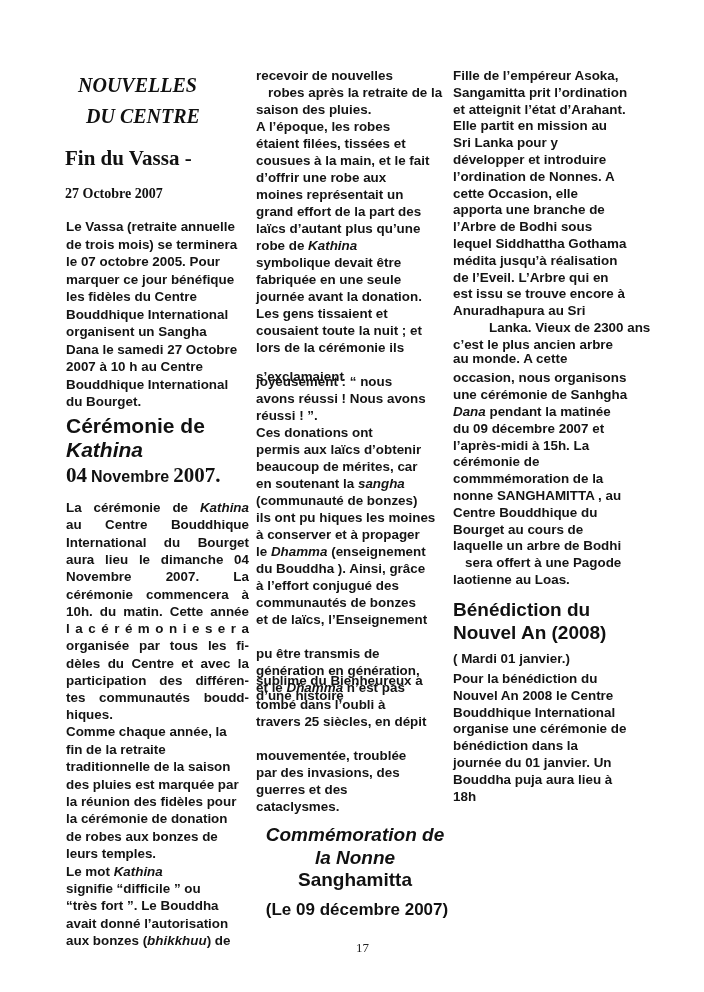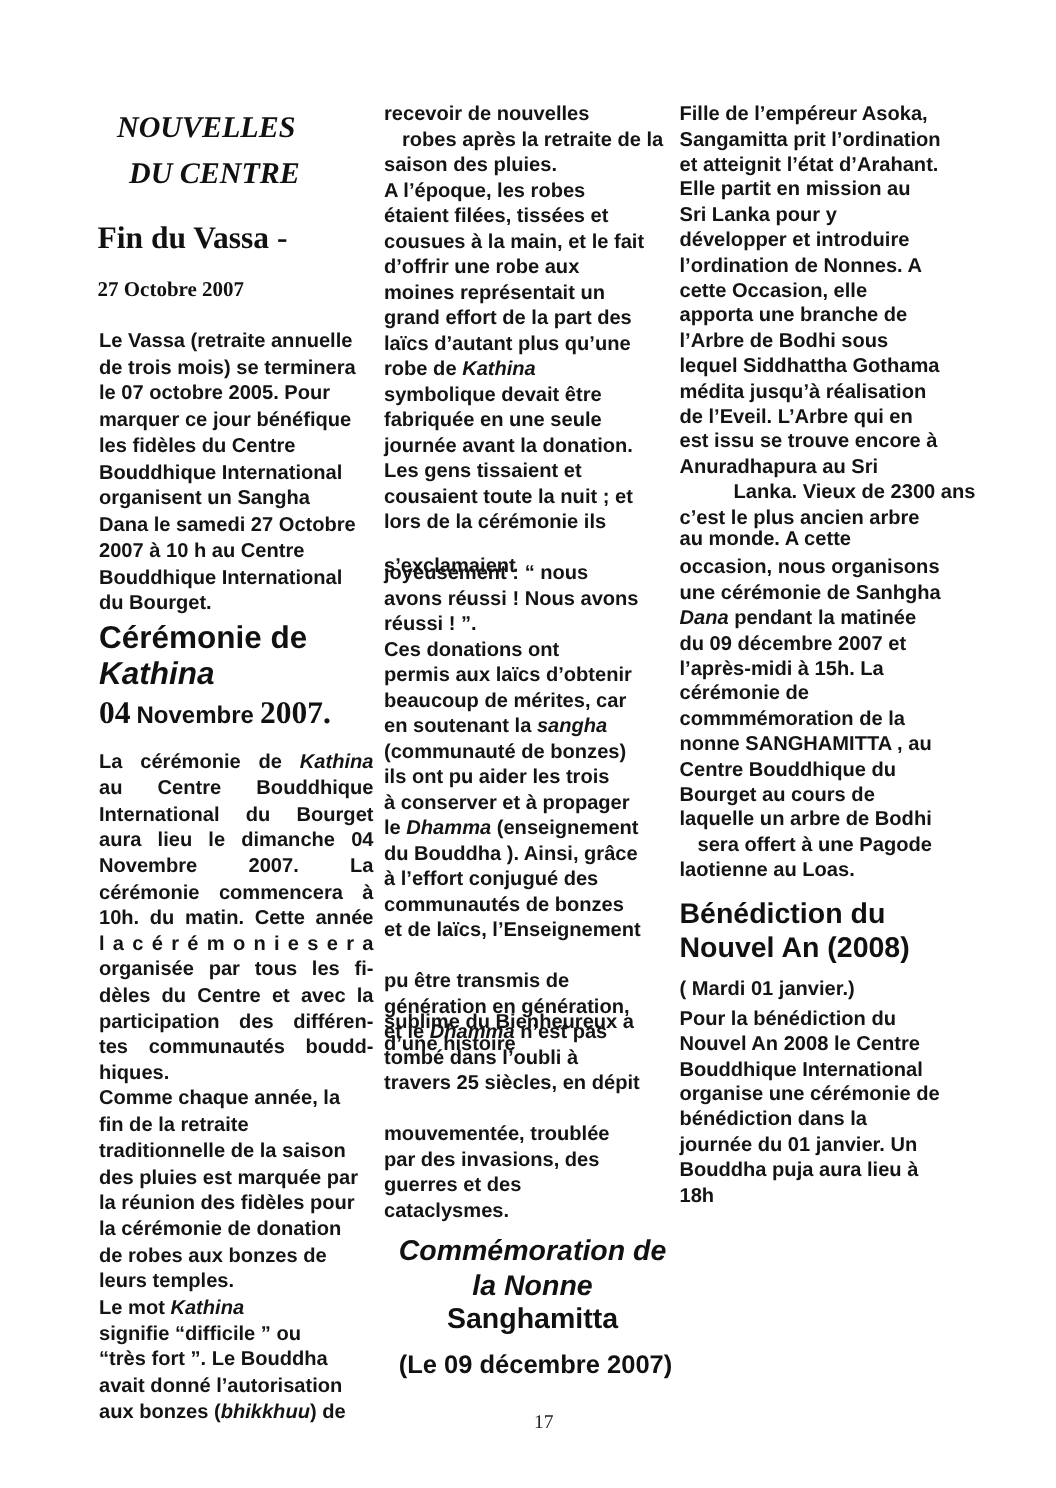--- a/index.html
+++ b/index.html
@@ -96,21 +96,21 @@
     <div class="line" style="left: 256px; top: 340px;">lors de la cérémonie ils</div>
     <div class="line" style="left: 256px; top: 357px; margin-top: 12px;">s’exclamaient</div>
     <div class="line" style="left: 256px; top: 374px;">joyeusement : “ nous</div>
     <div class="line" style="left: 256px; top: 391px;">avons réussi ! Nous avons</div>
     <div class="line" style="left: 256px; top: 408px;">réussi ! ”.</div>
     <div class="line" style="left: 256px; top: 425px;">            Ces donations ont</div>
     <div class="line" style="left: 256px; top: 442px;">permis aux laïcs d’obtenir</div>
     <div class="line" style="left: 256px; top: 459px;">beaucoup de mérites, car</div>
     <div class="line" style="left: 256px; top: 476px;">en soutenant la <i>sangha</i></div>
     <div class="line" style="left: 256px; top: 493px;">(communauté de bonzes)</div>
-    <div class="line" style="left: 256px; top: 510px;">ils ont pu  aider les trois</div>
+    <div class="line" style="left: 256px; top: 510px;">ils ont pu  hiques les moines</div>
     <div class="line" style="left: 256px; top: 527px;">à conserver et à propager</div>
     <div class="line" style="left: 256px; top: 544px;">le <i>Dhamma</i> (enseignement</div>
     <div class="line" style="left: 256px; top: 561px;">du Bouddha ). Ainsi, grâce</div>
     <div class="line" style="left: 256px; top: 578px;">à l’effort conjugué des</div>
     <div class="line" style="left: 256px; top: 595px;">communautés de bonzes</div>
     <div class="line" style="left: 256px; top: 612px;">et de laïcs, l’Enseignement</div>
     <div class="line" style="left: 256px; top: 629px; margin-top: 44px;">sublime du Bienheureux a</div>
     <div class="line" style="left: 256px; top: 646px;">pu être transmis de</div>
     <div class="line" style="left: 256px; top: 663px;">génération en génération,</div>
     <div class="line" style="left: 256px; top: 680px;">et le <i>Dhamma</i> n’est pas</div>

